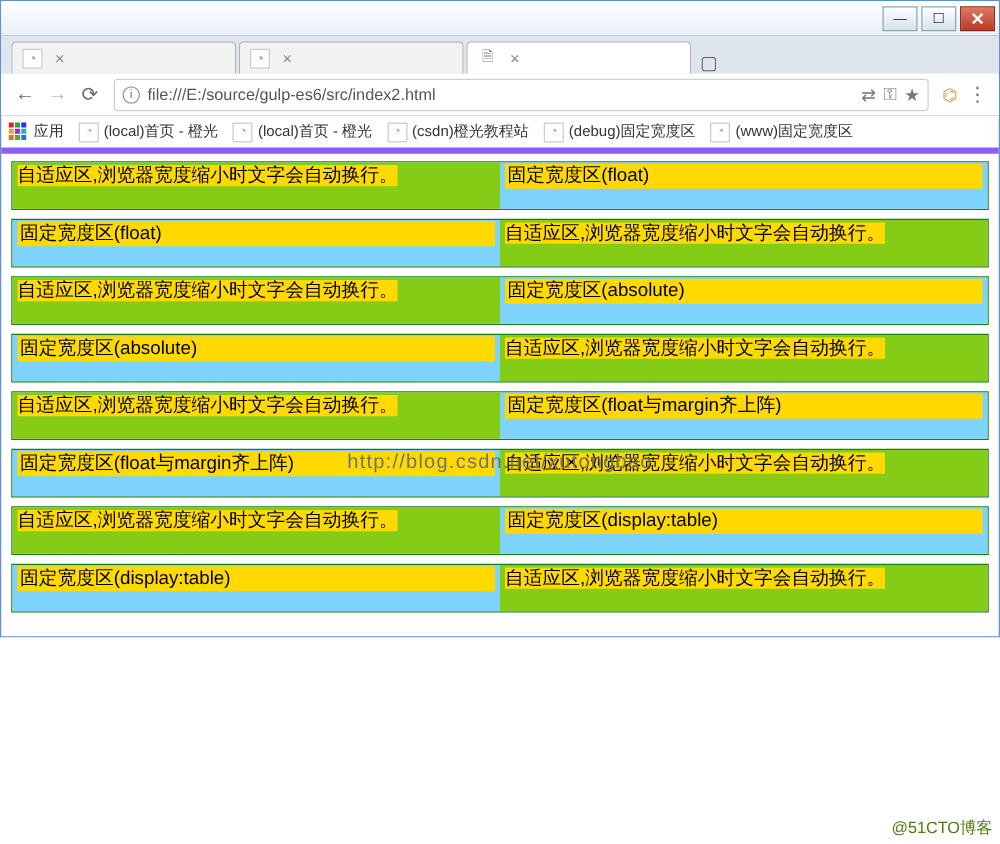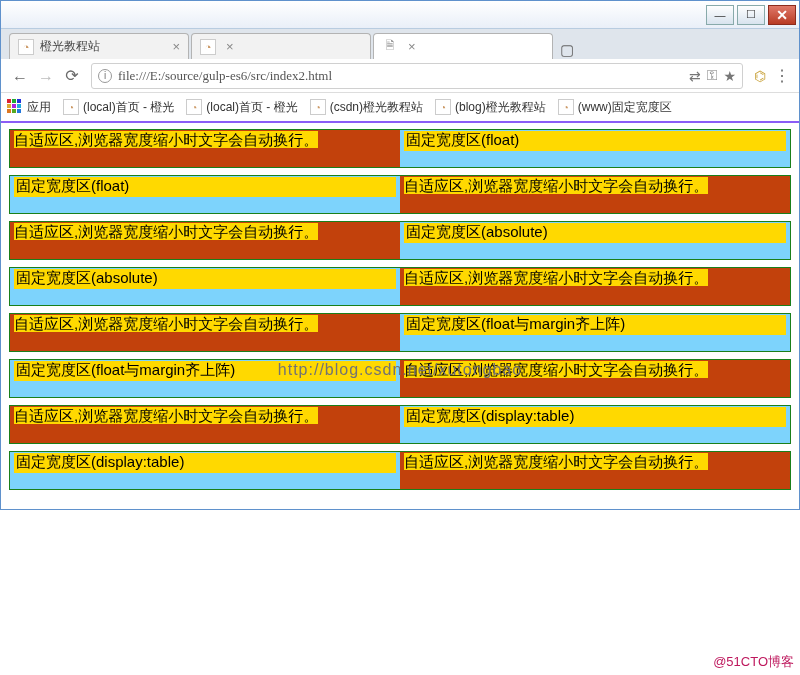--- a/index.html
+++ b/index.html
@@ -21,65 +21,64 @@
 .tab .tab-title { flex: 1; white-space: nowrap; overflow: hidden; text-overflow: ellipsis; }
 .tab .close-x { color:#888; font-size:13px; margin-left:4px; }
 .newtab { width: 24px; text-align: center; color:#666; }
 
 
 .toolbar { display: flex; align-items: center; height: 34px; background: #fff; border-bottom: 1px solid #ddd; padding: 0 6px; }
 .nav-btn { width: 22px; height: 22px; display:flex; align-items:center; justify-content:center; color:#6b6b6b; font-size:16px; margin: 0 2px; }
 .nav-btn.disabled { color:#bcbcbc; }
 .addr { flex:1; height:26px; border:1px solid #d0d0d0; border-radius:3px; display:flex; align-items:center; padding:0 6px; font-size:13px; color:#555; margin: 0 6px; }
 .addr .info { border:1px solid #999; border-radius:50%; width:14px; height:14px; font-size:10px; display:flex; align-items:center; justify-content:center; margin-right:6px; color:#777; }
-.addr .url { flex:1; white-space:nowrap; overflow:hidden;font-family:Liberation Serif, serif; }
+.addr .url { flex:1; white-space:nowrap; overflow:hidden; }
 .addr .addr-icon { margin-left:6px; color:#777; font-size:14px; }
 .star-on { color:#2a7de1; }
 .ext { width:22px; display:flex; justify-content:center; font-size:14px; color:#c9a23a; }
 .menu-dots { width:22px; display:flex; justify-content:center; color:#6b6b6b; font-size:16px; }
 
 
-.bookmarks { display:flex; align-items:center; height:30px; border-bottom:2px solid #8b5cf6; padding:0 6px; font-size:12px; color:#333;text-align:center; }
+.bookmarks { display:flex; align-items:center; height:30px; border-bottom:5px solid #8b5cf6; padding:0 6px; font-size:12px; color:#333;text-align:center; }
 .bk-apps { width:16px; height:16px; display:grid; grid-template-columns:repeat(3,4px); grid-template-rows:repeat(3,4px); gap:1px; margin-right:4px; }
 .bk-apps span { background:#888; }
 .bk-apps span:nth-child(1){background:#d23;} .bk-apps span:nth-child(2){background:#2a3;} .bk-apps span:nth-child(3){background:#23d;}
 .bk-apps span:nth-child(4){background:#da3;} .bk-apps span:nth-child(5){background:#a2d;} .bk-apps span:nth-child(6){background:#2ad;}
 .bk-apps span:nth-child(7){background:#d72;} .bk-apps span:nth-child(8){background:#5a2;} .bk-apps span:nth-child(9){background:#27d;}
 .bk-item { display:flex; align-items:center; margin-right:12px; }
 .bk-fav { width:16px; height:16px; border:1px solid #ccc; background:#fff; color:#c96; font-size:10px; display:inline-flex; align-items:center; justify-content:center; margin-right:4px; }
 
 
 .content { padding: 6px 8px 12px; position: relative; }
 .row { border:1px solid #1a7f1a; display:flex; margin-bottom:7px; }
-.flex-cell { background:#c2410c; padding:1px 4px 4px 4px; }
+.flex-cell { background:#84cc16; padding:1px 4px 4px 4px; }
 .flex-left { width:50%; }
 .flex-right { flex:1; }
 .fixed-cell { flex:1; background:#7dd3fc; padding:1px 4px 16px 4px; }
 .hl { background:#ffd900; display:inline; color:#000; }
 .fixed-line .hl { display:block; padding:0 2px 1px 2px; }
 .fixed-col { width:50%; }
 
 .watermark { position:absolute; left:50%; top:238px; transform:translateX(-50%); color:#737373; font-size:16px; letter-spacing:1px; pointer-events:none; }
-.corner-wm { position:fixed; right:6px; bottom:4px; color:#be185d; font-size:13px; }
+.corner-wm { position:fixed; right:6px; bottom:4px; color:#4d7c0f; font-size:13px; }
 </style>
 </head>
 <body>
 
 <div class="window">
 
   <div class="titlebar">
     <div class="win-btn">—</div>
     <div class="win-btn">☐</div>
     <div class="win-btn win-close">✕</div>
   </div>
 
   <div class="tabstrip">
     <div class="tab">
       <span class="favicon favcg">◔</span>
-      <span class="tab-title">橙光教程站</span>
       <span class="close-x">×</span>
     </div>
     <div class="tab">
       <span class="favicon favcg">◔</span>
       <span class="close-x">×</span>
     </div>
     <div class="tab active">
       <span class="favicon favfile">🗎</span>
       <span class="close-x">×</span>
     </div>
@@ -121,21 +120,21 @@
     <span class="bk-item">
         <span class="bk-fav">◔</span>
         <span>(local)首页 - 橙光</span>
       </span>
     <span class="bk-item">
         <span class="bk-fav">◔</span>
         <span>(csdn)橙光教程站</span>
       </span>
     <span class="bk-item">
         <span class="bk-fav">◔</span>
-        <span>(blog)橙光教程站</span>
+        <span>(debug)固定宽度区</span>
       </span>
     <span class="bk-item">
         <span class="bk-fav">◔</span>
         <span>(www)固定宽度区</span>
       </span>
   </div>
 
   <div class="content">
 
     <div class="watermark">http://blog.csdn.net/xutongbao</div>

